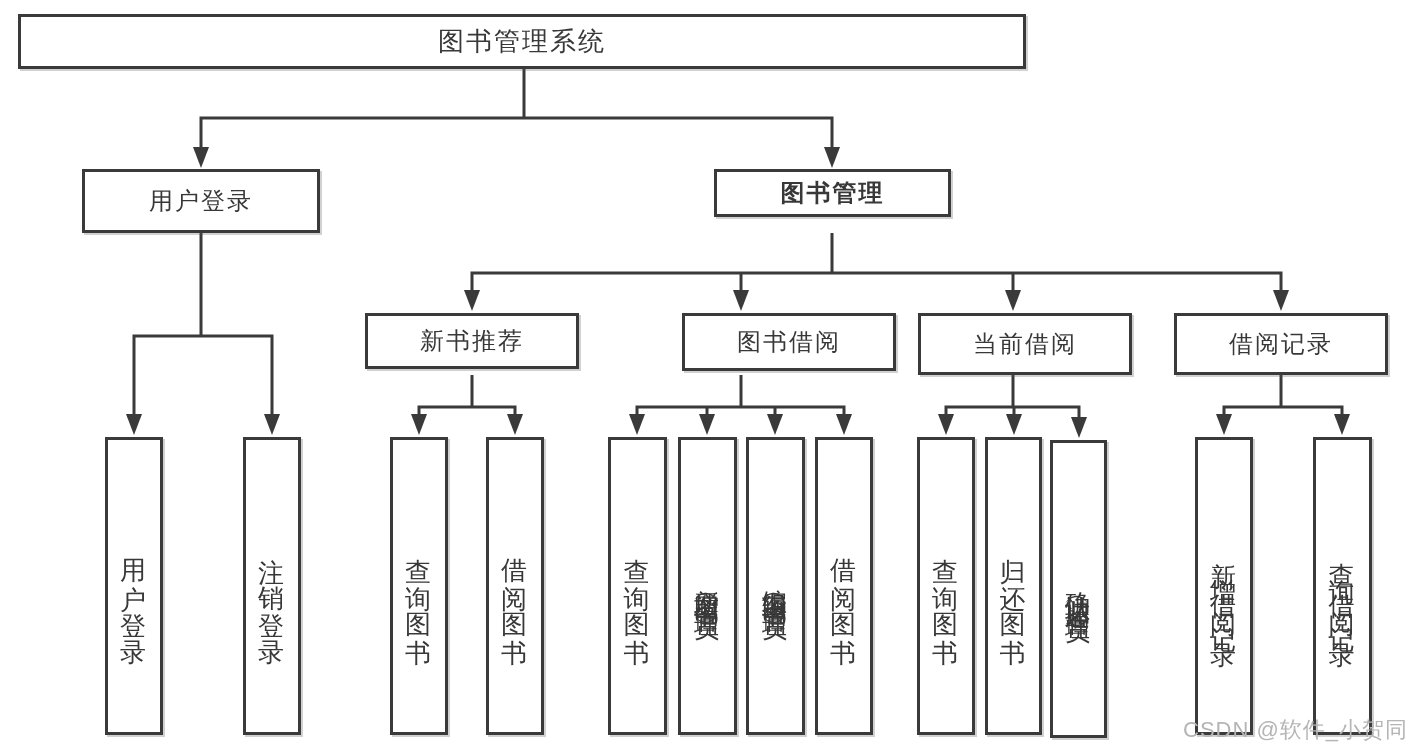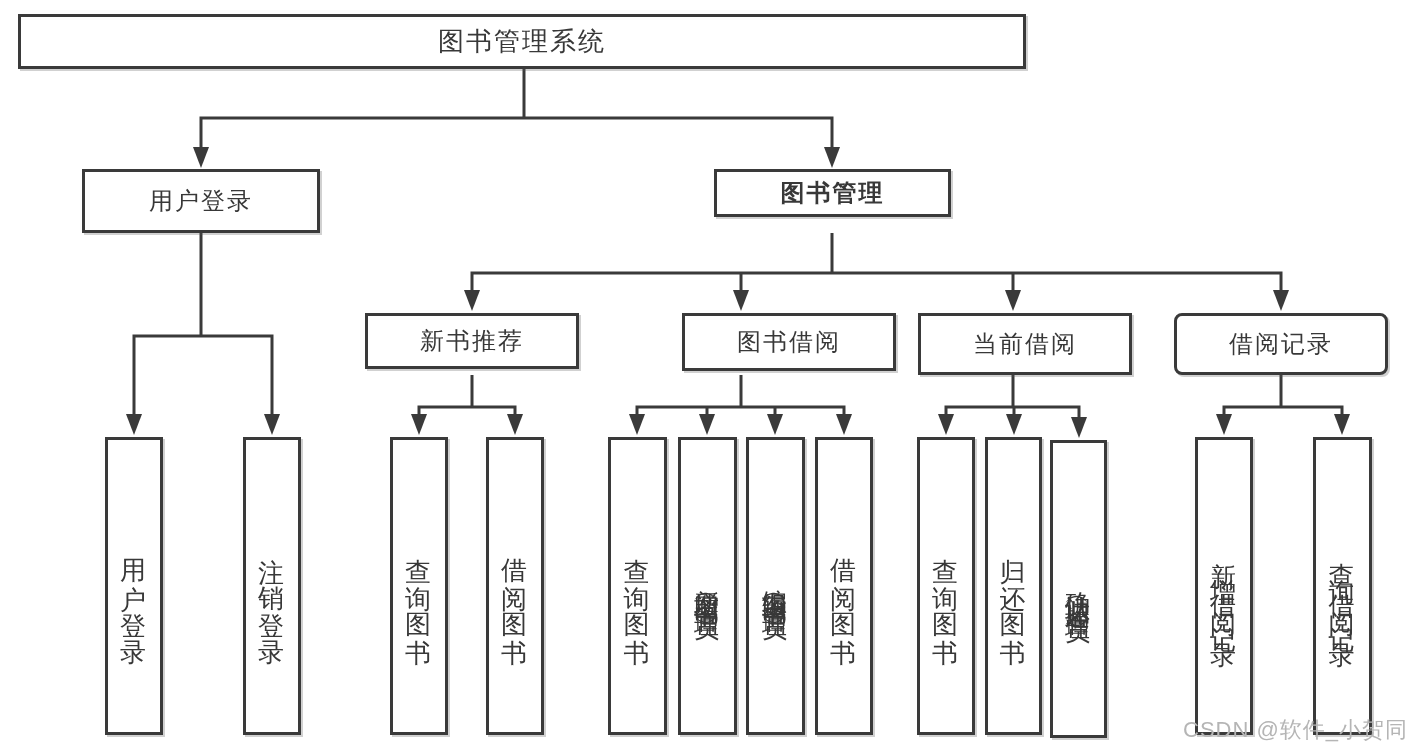--- a/index.html
+++ b/index.html
@@ -122,21 +122,21 @@
   </svg>
 
   <div class="node root-node" style="left:18px; top:14px; width:1008px; height:55px;">图书管理系统</div>
 
   <div class="node h-node" style="left:82px; top:169px; width:238px; height:64px;">用户登录</div>
   <div class="node h-node" style="left:714px; top:169px; width:237px; height:48px;font-weight:bold;">图书管理</div>
 
   <div class="node h-node" style="left:365px; top:313px; width:214px; height:56px;">新书推荐</div>
   <div class="node h-node" style="left:634px; top:313px; width:214px; height:58px;margin-left:48px;">图书借阅</div>
   <div class="node h-node" style="left:906px; top:313px; width:214px; height:62px;margin-left:12px;">当前借阅</div>
-  <div class="node h-node" style="left:1174px; top:313px; width:214px; height:62px;border-radius:8px;">借阅记录</div>
+  <div class="node h-node" style="left:1174px; top:313px; width:214px; height:62px;">借阅记录</div>
 
   <div class="node v-node sp4" style="left:105px; top:437px; width:58px; height:298px;">用户登录</div>
   <div class="node v-node sp4" style="left:243px; top:437px; width:58px; height:298px;">注销登录</div>
 
   <div class="node v-node sp4" style="left:390px; top:437px; width:58px; height:298px;">查询图书</div>
   <div class="node v-node sp4" style="left:486px; top:437px; width:58px; height:298px;">借阅图书</div>
 
   <div class="node v-node sp4" style="left:608px; top:437px; width:59px; height:298px;">查询图书</div>
   <div class="node v-node sp9" style="left:678px; top:437px; width:59px; height:298px;">新增图书（管理员）</div>
   <div class="node v-node sp9" style="left:746px; top:437px; width:59px; height:298px;">编辑图书（管理员）</div>

